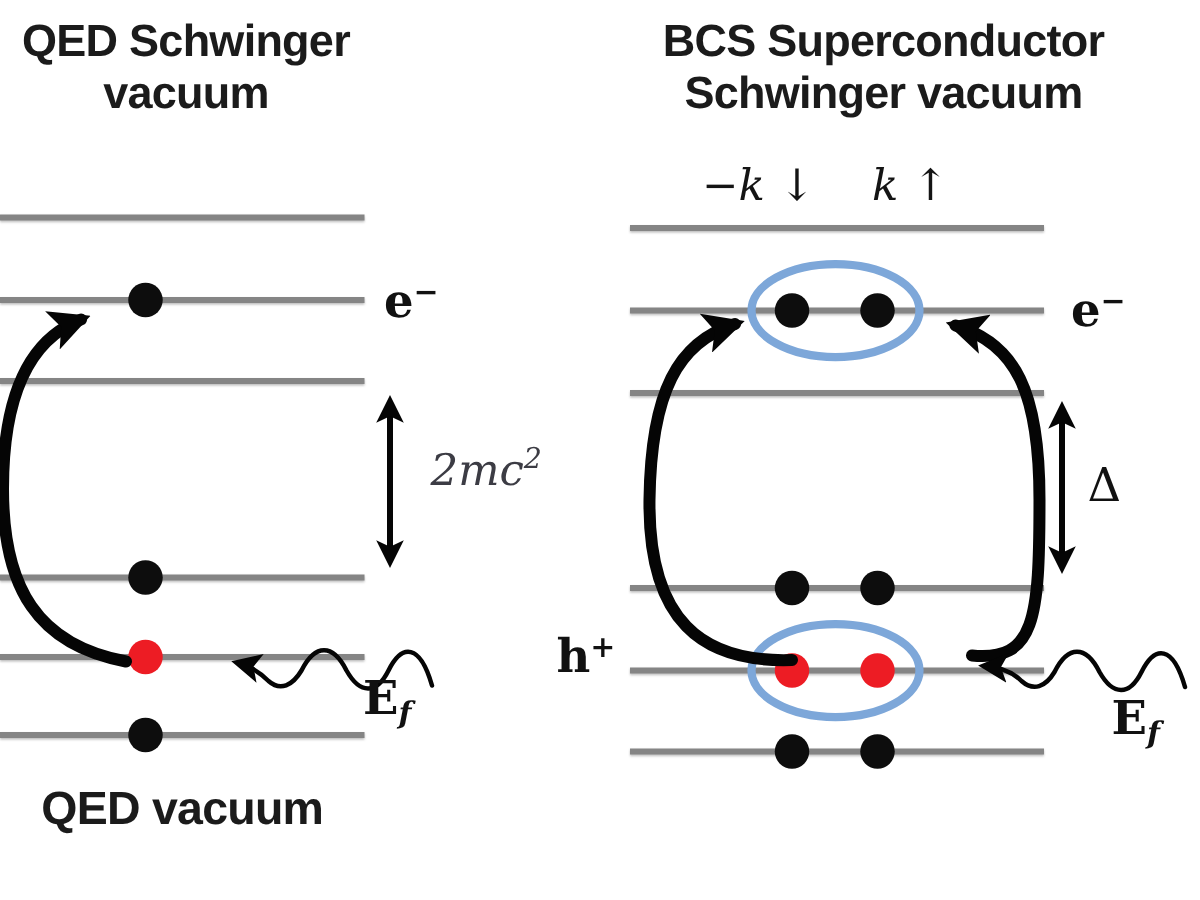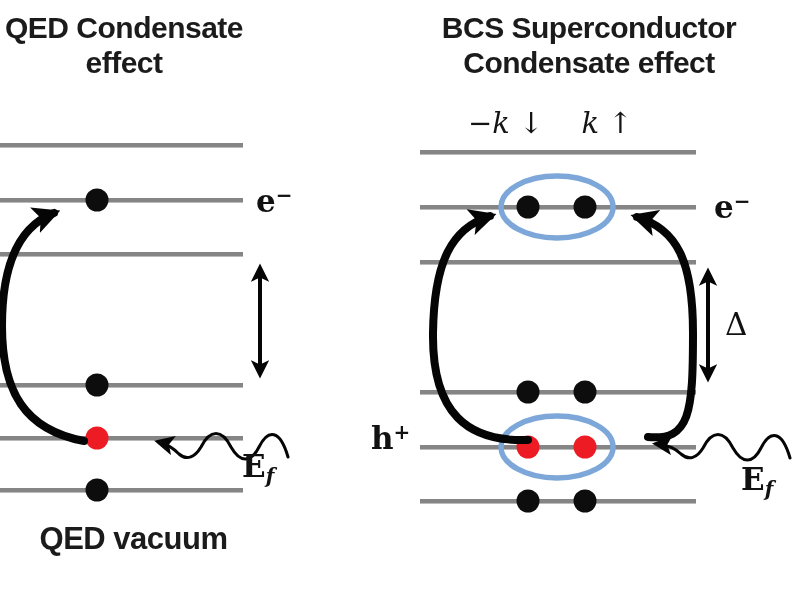--- a/index.html
+++ b/index.html
@@ -23,21 +23,21 @@
   #left-title  { left: 0px;  top: 10px; width: 248px; }
   #right-title { left: 398px; top: 10px; width: 382px; }
   .caption {
     position: absolute;
     text-align: center;
     font-weight: bold;
     font-size: 31px;
     color: var(--title-text, #1b1b1b);
     letter-spacing: -0.5px;
   }
-  #left-caption  { left: 12px;   top: 521px; width: 243px; }
+  #left-caption  { left: 0px;   top: 521px; width: 243px; }
   #right-caption { left: 420px; top: 530px; width: 276px; }
 
   .math-label {
     position: absolute;
     font-family: "DejaVu Serif", serif;
     color: var(--math-text, #111111);
     white-space: nowrap;
   }
   .math-big { font-size: 31px; font-weight: bold; }
   .math-big sup { font-size: 20px; font-weight: bold; vertical-align: 10px; line-height: 0; }
@@ -68,22 +68,22 @@
   .pair   { fill: none; stroke: var(--pair-ellipse, #7da7d9); stroke-width: 5.5; }
   .arc    { fill: none; stroke: var(--arrow, #050505); stroke-width: 8; stroke-linecap: round; }
   .dbl    { fill: none; stroke: var(--arrow, #050505); stroke-width: 4; }
   .wavy   { fill: none; stroke: var(--arrow, #050505); stroke-width: 3; stroke-linecap: round; }
 </style>
 </head>
 <body>
 
 <div id="stage">
 
-  <div class="title" id="left-title">QED Condensate effect</div>
-  <div class="title" id="right-title">BCS Superconductor Condensate effect</div>
+  <div class="title" id="left-title">QED Schwinger vacuum</div>
+  <div class="title" id="right-title">BCS Superconductor Schwinger vacuum</div>
 
   <div class="momentum-row">
     <span>−k ↓</span>
     <span>k ↑</span>
   </div>
 
   <svg id="diagram" width="800" height="600" viewBox="0 0 800 600">
     <defs>
       <marker id="mBig" viewBox="0 0 10 10" refX="7.5" refY="5" markerWidth="3.4" markerHeight="3.4" orient="auto-start-reverse">
         <path d="M0 0 L10 5 L0 10 L2.3 5 z" fill="#050505"></path>
@@ -136,20 +136,23 @@
     <line class="dbl" x1="260" y1="268" x2="260" y2="374" marker-start="url(#mMid)" marker-end="url(#mMid)"></line>
     <line class="dbl" x1="708" y1="272" x2="708" y2="378" marker-start="url(#mMid)" marker-end="url(#mMid)"></line>
 
     <path class="wavy" d="M 288 457 C 280 429, 268 429, 259 447 C 251 463, 240 463, 231 447 C 222 429, 210 429, 201 447 C 195 457, 187 461, 179 454 C 174 449, 167 444, 159 442" marker-end="url(#mWavy)"></path>
     <path class="wavy" d="M 790 458 C 782 430, 770 430, 761 448 C 753 464, 742 464, 733 448 C 724 430, 712 430, 703 448 C 697 458, 689 461, 681 454 C 676 449, 669 445, 657 444" marker-end="url(#mWavy)"></path>
   </svg>
 
   <div class="math-label math-big" style="left:256px; top:183px;">
     <span>e</span><sup>−</sup>
   </div>
+  <div class="math-label" id="gap-label-left" style="left:287px; top:296px;">
+    <span>2mc</span><sup>2</sup>
+  </div>
   <div class="math-label math-big" style="left:242px; top:448px;">
     <span>E</span><sub>f</sub>
   </div>
 
   <div class="math-label math-big" style="left:714px; top:189px;">
     <span>e</span><sup>−</sup>
   </div>
   <div class="math-label math-big" style="left:371px; top:420px;">
     <span>h</span><sup>+</sup>
   </div>

